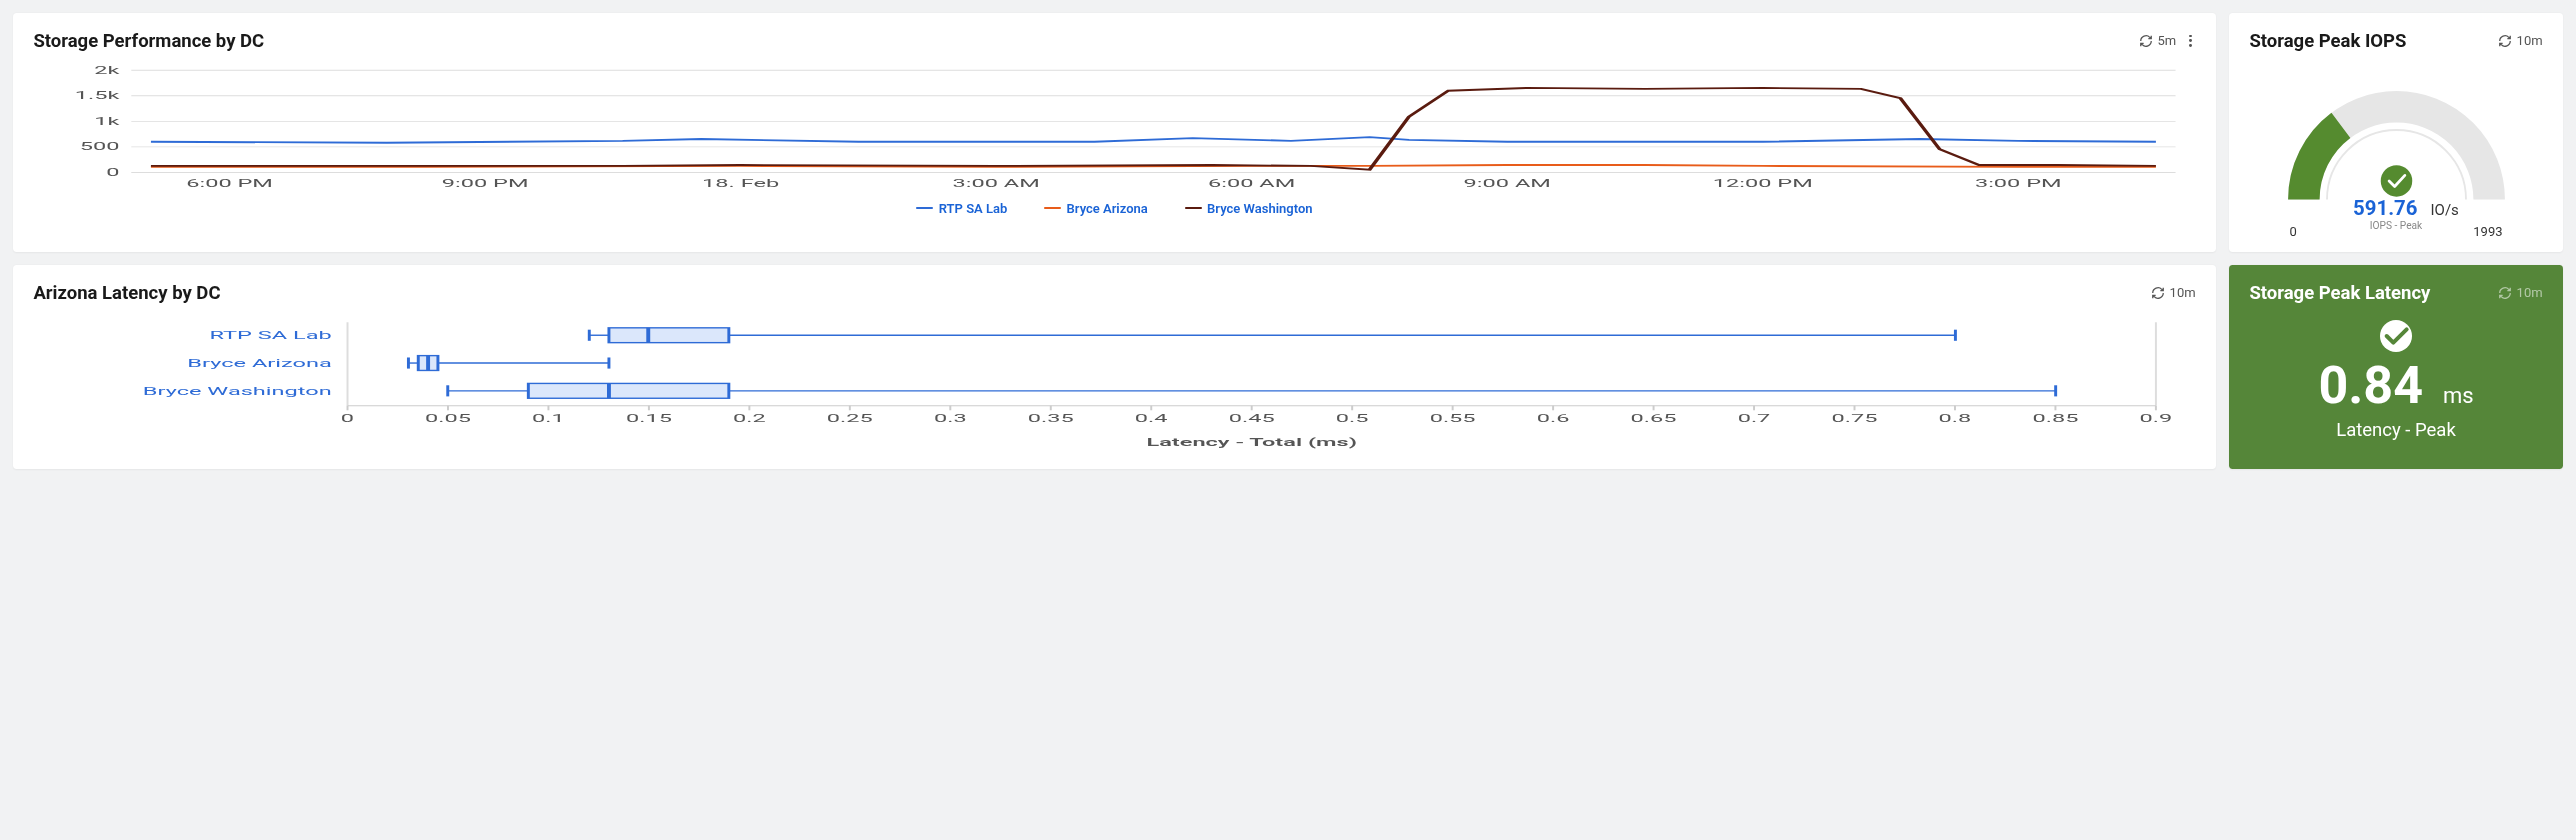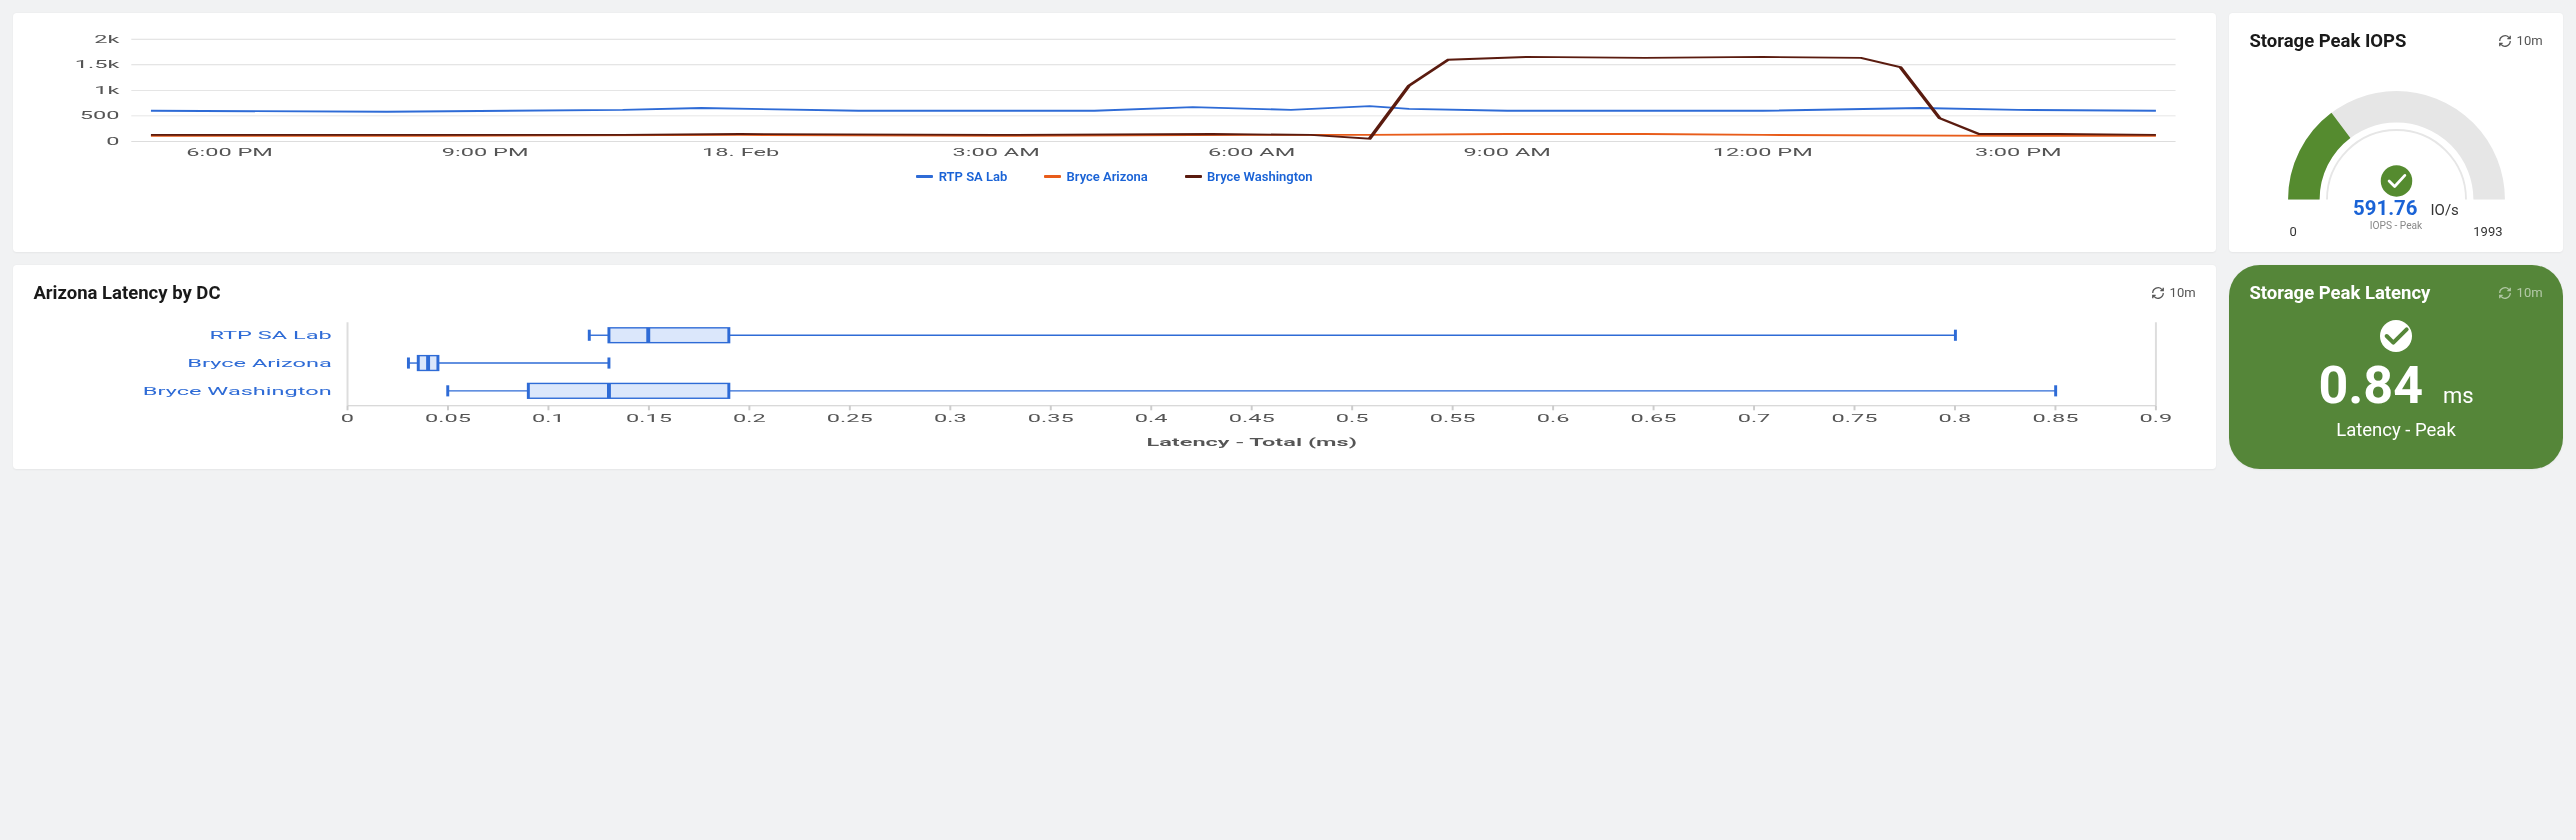--- a/index.html
+++ b/index.html
@@ -66,38 +66,55 @@
   .gauge-value .sub { color:#888; font-size:10.2px; }
 
   
   .boxplot-area { position:relative; }
   .boxplot-svg { width:100%; height:139px; }
 
   
   .panel-green {
     background:#558639;
     color:#fff;
-    border-radius:31px;
   }
   .panel-green .panel-title { color:#fff; }
   .panel-green .panel-actions { color: rgba(255,255,255,0.55); }
   .peak-body { display:flex; flex-direction:column; align-items:center; justify-content:center; gap:7.4px; padding:7.4px 0 13px; }
   .peak-check { background:#fff; border-radius:50%; width:32px; height:32px; display:flex; align-items:center; justify-content:center; }
   .peak-check svg path { stroke:#558639; }
   .peak-val { font-size:52px; font-weight:700; line-height:1; }
   .peak-unit { font-size:22px; font-weight:400; margin-left:20px; }
   .peak-sub { font-size:18.5px; }
 
 </style>
 </head>
 <body>
 
 <div class="grid">
 
   <div class="panel">
+    <div class="panel-header">
+      <div class="panel-title">Storage Performance by DC</div>
+      <div class="panel-actions">
+        <div class="refresh-group">
+          <span class="icon-refresh">
+            <svg viewBox="0 0 24 24" fill="none" stroke="#555" stroke-width="2.2">
+                <path d="M3 12a9 9 0 0 1 15.5-6.3L21 8M21 3v5h-5M21 12a9 9 0 0 1-15.5 6.3L3 16M3 21v-5h5"></path>
+              </svg>
+          </span>
+          <span>5m</span>
+        </div>
+        <div class="kebab">
+          <span></span>
+            <span></span>
+            <span></span>
+        </div>
+      </div>
+    </div>
 
     <div class="chart-area">
       <svg class="line-chart" viewBox="0 0 1100 140" preserveAspectRatio="none">
 
         <g>
           <line class="grid-line" x1="50" y1="120" x2="1090" y2="120"></line>
           <line class="grid-line" x1="50" y1="92.5" x2="1090" y2="92.5"></line>
           <line class="grid-line" x1="50" y1="65" x2="1090" y2="65"></line>
           <line class="grid-line" x1="50" y1="37.5" x2="1090" y2="37.5"></line>
           <line class="grid-line" x1="50" y1="10" x2="1090" y2="10"></line>

